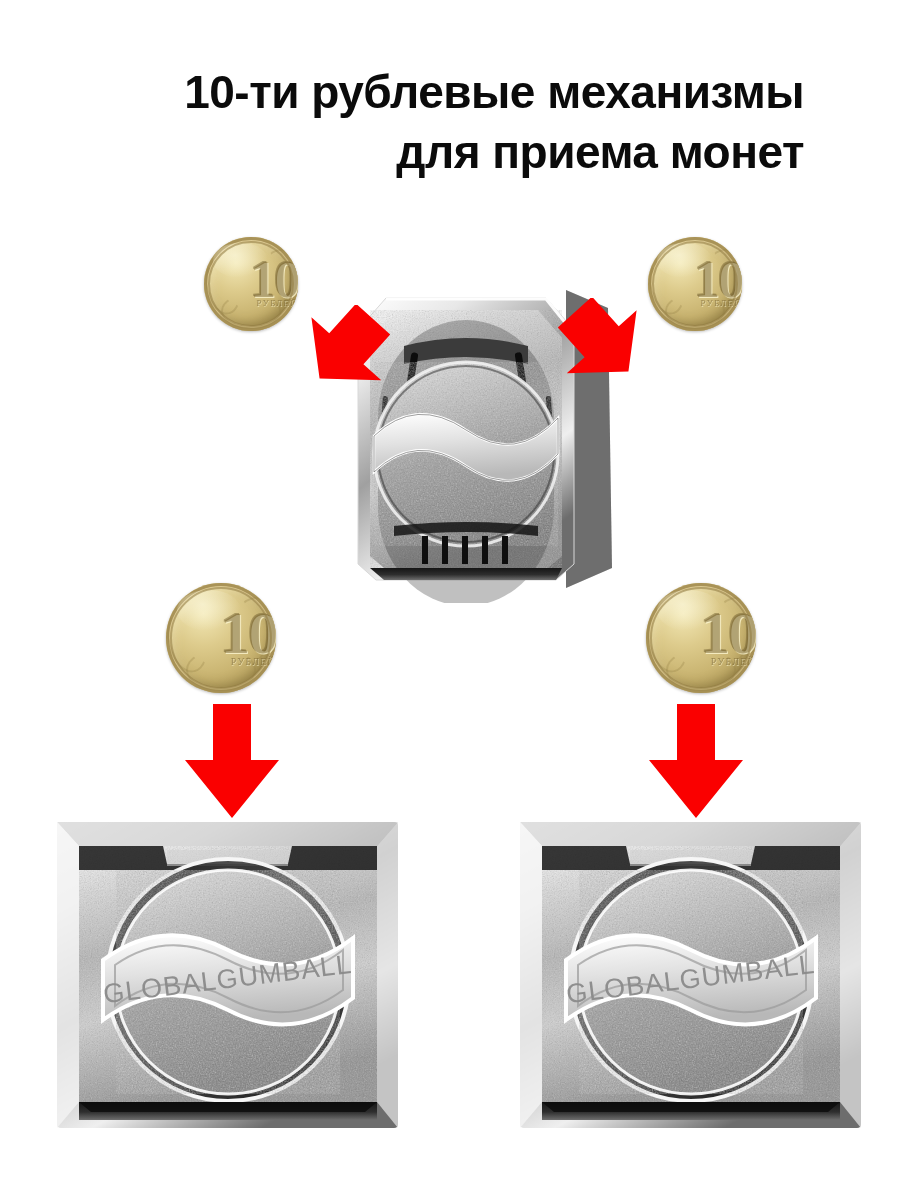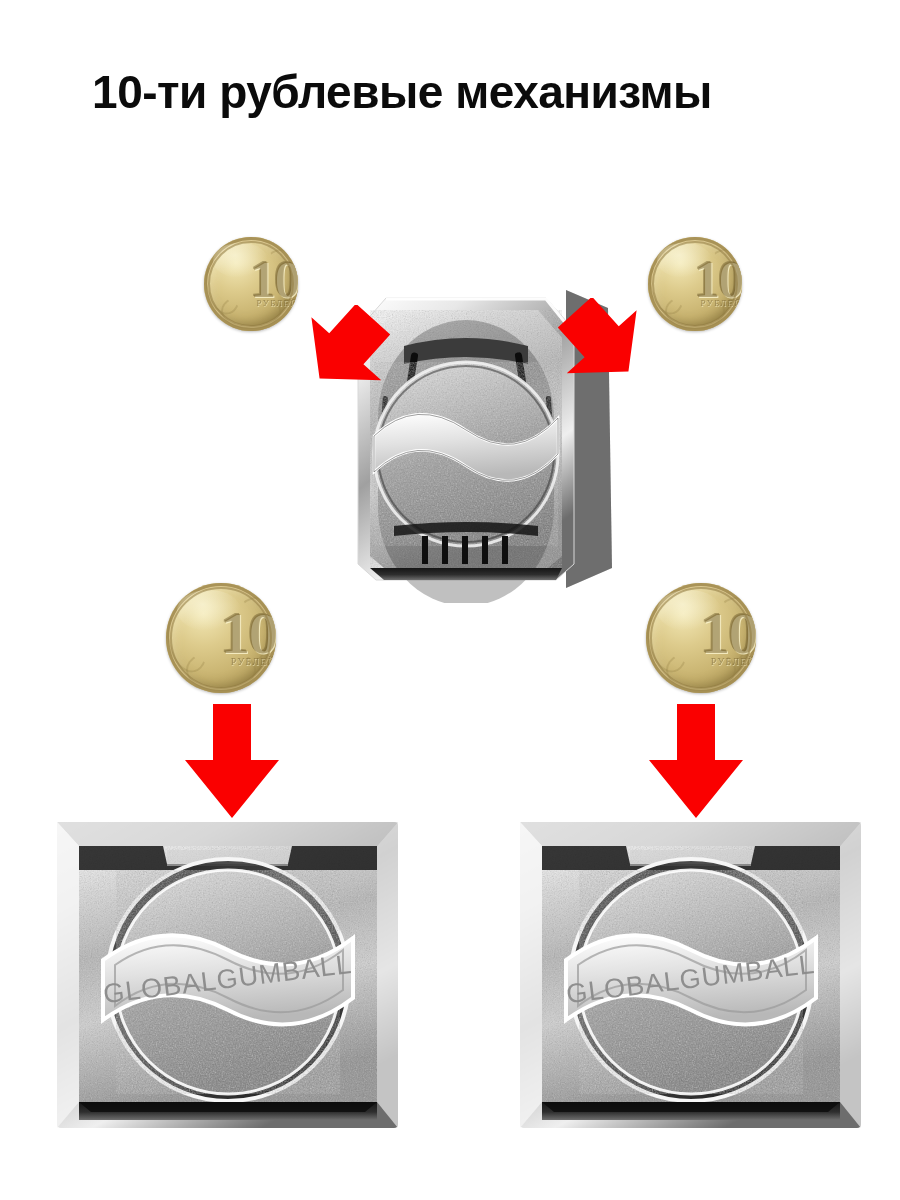--- a/index.html
+++ b/index.html
@@ -14,21 +14,21 @@
     overflow: hidden;
     font-family: "Liberation Sans", sans-serif;
   }
 
   
   #title-block {
     position: absolute;
     left: 0;
     top: 62px;
     width: 804px;
-    text-align: center;
+    text-align: right;
     user-select: none;
   }
   .title-line {
     display: block;
     font-family: "Liberation Sans", sans-serif;
     font-weight: bold;
     font-size: 46px;
     line-height: 60px;
     letter-spacing: -0.5px;
     color: #0b0b0b;
@@ -121,20 +121,21 @@
     height: 310px;
   }
   #mech-bottom-left  { left: 55px;  top: 820px; }
   #mech-bottom-right { left: 518px; top: 820px; }
 </style>
 </head>
 <body>
 
 <div id="title-block">
   <span class="title-line">10-ти рублевые механизмы</span>
+  <span class="title-line">для приема монет</span>
 </div>
 
 <svg width="0" height="0" style="position:absolute" aria-hidden="true">
   <defs>
 
     <filter id="speckle" x="0" y="0" width="100%" height="100%">
       <feTurbulence type="fractalNoise" baseFrequency="0.85" numOctaves="4" seed="7" result="n"></feTurbulence>
       <feColorMatrix in="n" type="saturate" values="0"></feColorMatrix>
       <feComponentTransfer>
         <feFuncA type="table" tableValues="0 0.55"></feFuncA>

